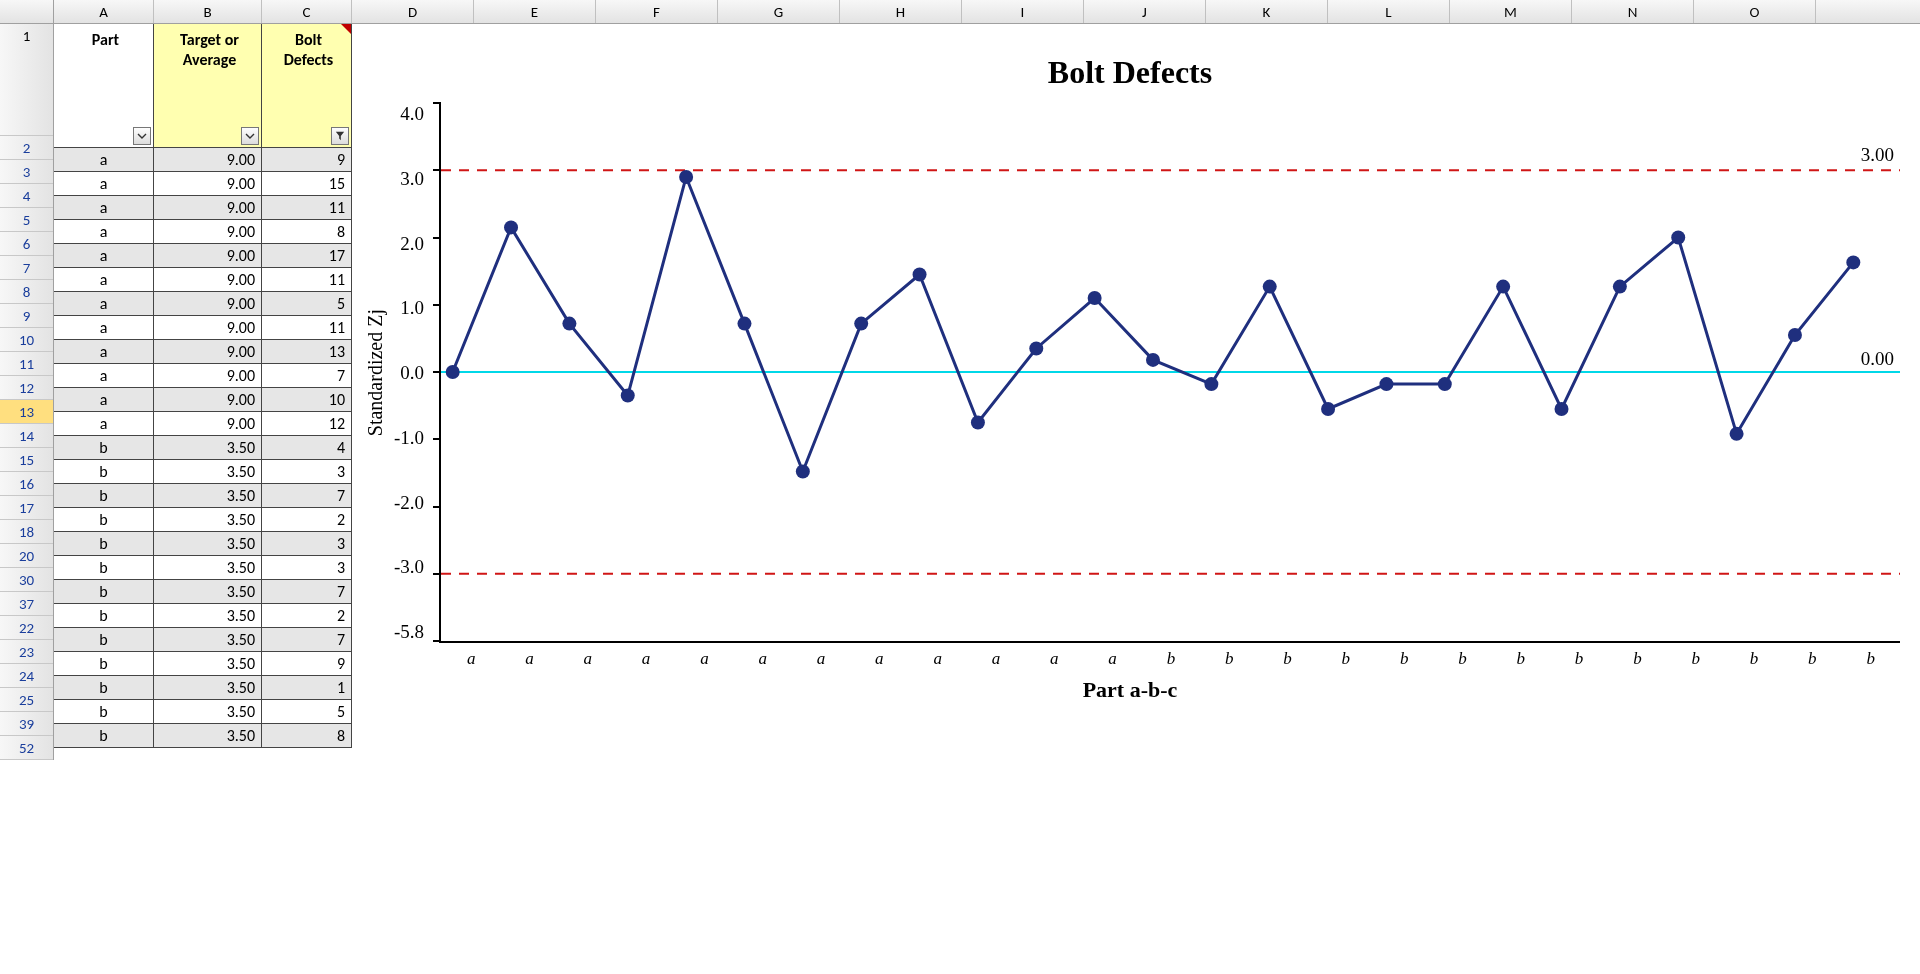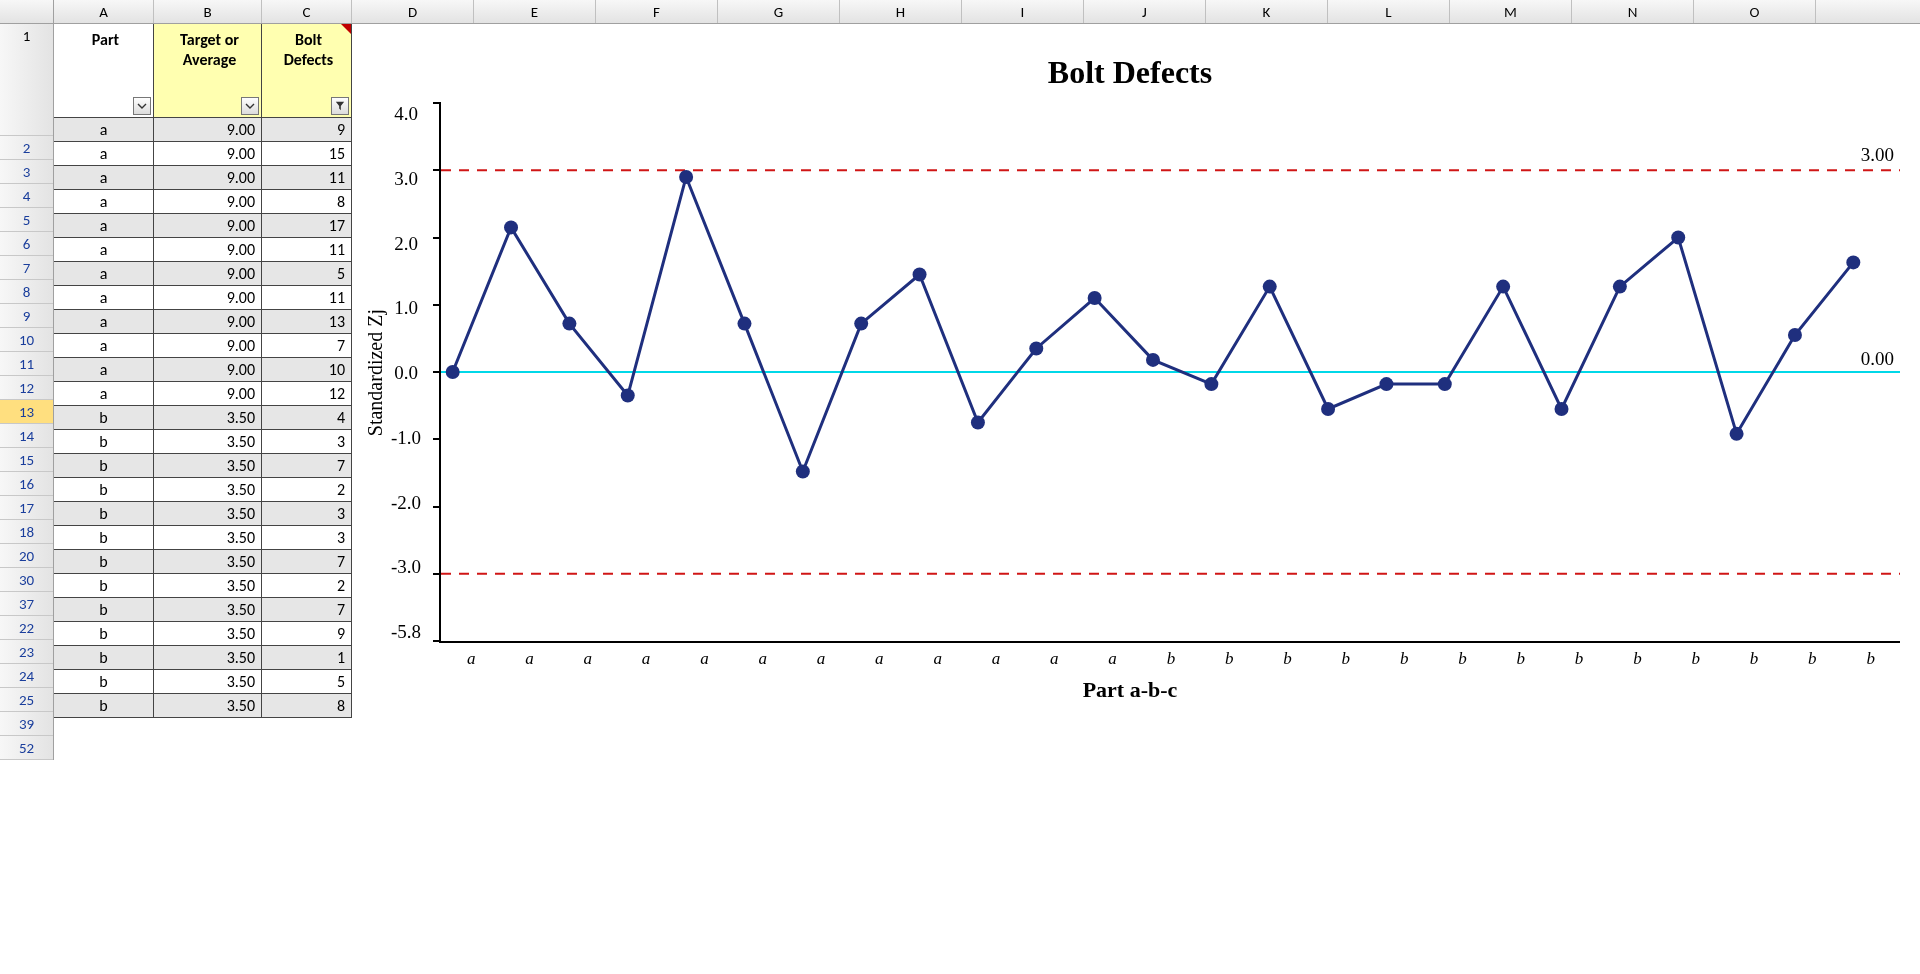--- a/index.html
+++ b/index.html
@@ -13,35 +13,35 @@
   .colW{width:122px;}
   .body{display:flex;}
   .leftpane{display:flex;}
   .rowhdrs{display:flex;flex-direction:column;width:54px;background:linear-gradient(90deg,#f7f7f7,#e3e3e3);border-right:1px solid #a0a0a0;}
   .rh{height:24px;border-bottom:1px solid #c8c8c8;font-size:15px;text-align:center;line-height:24px;color:#1a3e9c;user-select:none;}
   .rh.header{height:112px;color:#000;}
   .rh.sel{background:#ffdf7f;}
   .gridcols{display:flex;}
   .gcol{display:flex;flex-direction:column;}
   .cell{height:24px;border-right:1px solid #444;border-bottom:1px solid #444;font-size:16px;padding:0 6px;line-height:24px;background:#fff;}
-  .hcell{height:94px;border-right:1px solid #444;border-bottom:1px solid #444;background:#ffffb0;font-weight:bold;font-size:16px;padding:6px 4px 0 8px;text-align:center;position:relative;}
+  .hcell{height:124px;border-right:1px solid #444;border-bottom:1px solid #444;background:#ffffb0;font-weight:bold;font-size:16px;padding:6px 4px 0 8px;text-align:center;position:relative;}
   .hcell.white{background:#fff;}
   .hcell .lbl{display:block;line-height:20px;}
   .filter-btn{position:absolute;right:2px;bottom:2px;width:18px;height:18px;border:1px solid #777;background:linear-gradient(#fefefe,#dcdcdc);display:flex;align-items:center;justify-content:center;}
   .filter-btn svg{width:10px;height:10px;}
   .cornerflag{position:absolute;top:0;right:0;width:0;height:0;border-top:10px solid #c00000;border-left:10px solid transparent;}
   .cell.center{text-align:center;}
   .cell.right{text-align:right;}
   .cell.band{background:#e6e6e6;}
   
   .chartpane{flex:1;padding:0 20px 0 8px;position:relative;}
   .chart-title{font-family:"Times New Roman",serif;font-weight:bold;font-size:32px;text-align:center;margin:30px 0 12px 0;}
   .plotrow{display:flex;align-items:stretch;}
   .yaxis-title{writing-mode:vertical-rl;transform:rotate(180deg);font-family:"Times New Roman",serif;font-size:20px;text-align:center;align-self:center;padding:0 4px;}
-  .yticks{display:flex;flex-direction:column;justify-content:space-between;font-family:"Times New Roman",serif;font-size:19px;text-align:right;padding-right:21px;width:48px;}
+  .yticks{display:flex;flex-direction:column;justify-content:space-between;font-family:"Times New Roman",serif;font-size:19px;text-align:right;padding-right:15px;width:48px;}
   .plot{position:relative;flex:1;height:540px;border-left:2px solid #000;border-bottom:2px solid #000;}
   .plot .tick{position:absolute;left:-8px;width:8px;height:2px;background:#000;}
   .plot svg{position:absolute;inset:0;width:100%;height:100%;}
   .lim-label{position:absolute;font-family:"Times New Roman",serif;font-size:19px;right:6px;}
   .xticks{display:flex;margin-left:82px;font-family:"Times New Roman",serif;font-size:17px;font-style:italic;margin-top:6px;}
   .xticks div{flex:1;text-align:center;}
   .xaxis-title{font-family:"Times New Roman",serif;font-weight:bold;font-size:22px;text-align:center;margin-top:8px;}
 </style>
 </head>
 <body>

